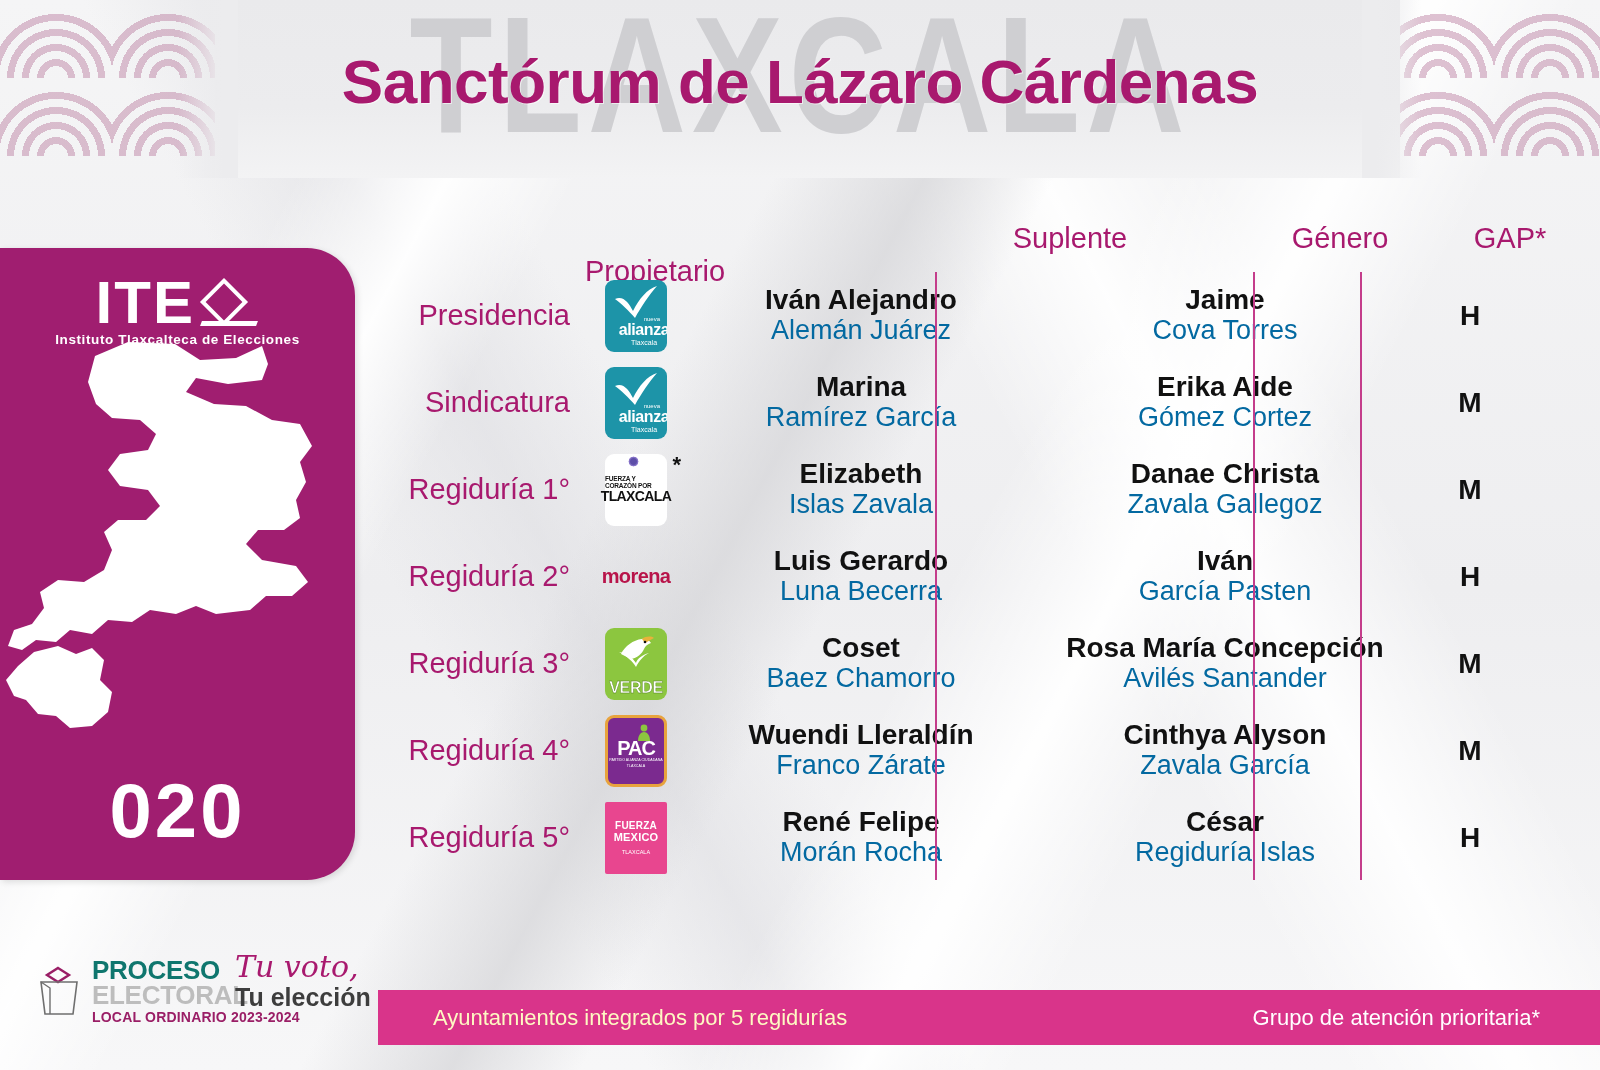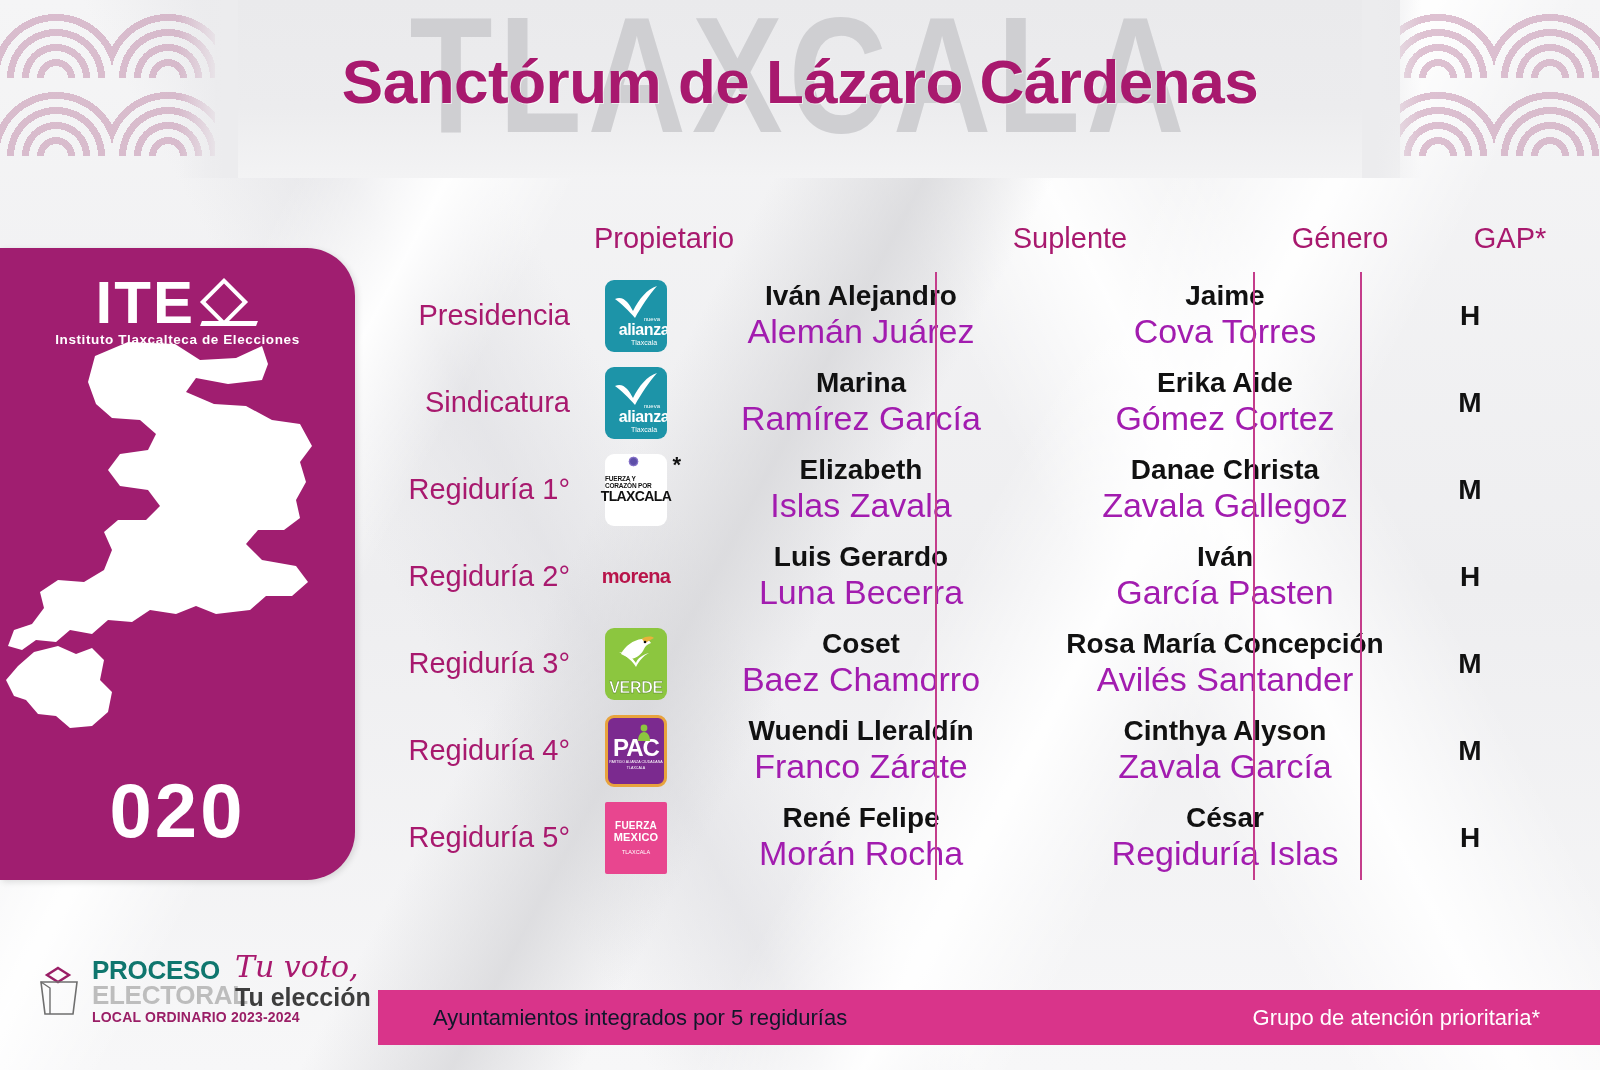--- a/index.html
+++ b/index.html
@@ -96,21 +96,21 @@
     font-size:76px; font-weight:bold; color:#fff; letter-spacing:3px;
   }
 
   
   .table{ position:absolute; left:360px; top:222px; width:1240px; z-index:3; }
   .thead{ position:relative; height:50px; }
   .th{
     position:absolute; top:0; font-size:29px; color:#a8196e; font-weight:normal;
     text-align:center;
   }
-  .th.prop{ left:124px; width:360px; }
+  .th.prop{ left:115px; width:360px;margin-top:33px; }
   .th.sup{ left:545px; width:330px; }
   .th.gen{ left:895px; width:170px; }
   .th.gap{ left:1060px; width:180px; }
 
   .vsep{
     position:absolute; width:2px; background:#c43d8b; z-index:4;
   }
   .vsep.s1{ left:935px; top:272px; height:608px; }
   .vsep.s2{ left:1253px; top:272px; height:608px; }
   .vsep.s3{ left:1360px; top:272px; height:608px; }
@@ -125,21 +125,21 @@
   }
   .c-logo{ left:236px; width:80px; justify-content:center; }
   .c-prop{ left:326px; width:350px; flex-direction:column; justify-content:center; }
   .c-sup{ left:690px; width:350px; flex-direction:column; justify-content:center; }
   .c-gen{ left:1045px; width:130px; justify-content:center;
           font-size:28px; font-weight:bold; color:#111; }
   .c-gap{ left:1180px; width:230px; justify-content:center;
           font-size:27px; color:#111; }
 
   .nm-first{ font-size:28px; font-weight:bold; color:#111; line-height:1.12; text-align:center; white-space:nowrap;}
-  .nm-last{ font-size:34px; color:#a21caf; line-height:1.18; text-align:center; white-space:nowrap;}
+  .nm-last{ font-size:27px; color:#0369a1; line-height:1.18; text-align:center; white-space:nowrap;}
 
   
   .logo-box{ position:relative; }
   .lg-alianza{
     width:62px; height:72px; background:#1d94a8; border-radius:9px;
     display:flex; flex-direction:column; align-items:center; justify-content:flex-end;
     padding-bottom:4px; position:relative; overflow:hidden;padding-left:16px;
   }
   .lg-alianza .swoosh{
     position:absolute; top:5px; left:8px; width:46px; height:34px;
@@ -174,38 +174,38 @@
   .lg-verde .vtxt{ font-size:16px; font-weight:bold; color:#fff; line-height:1; letter-spacing:-.3px;
     -webkit-text-stroke:.4px #4d7a1d;}
 
   .lg-pac{
     width:62px; height:72px; background:#7b2a8f; border-radius:9px;
     border:3px solid #e8a33d;
     display:flex; flex-direction:column; align-items:center; justify-content:center;
     position:relative; overflow:hidden;
   }
   .lg-pac .fig{ position:absolute; top:6px; left:28px; width:16px; height:18px;}
-  .lg-pac .ptxt{ font-size:24px; font-weight:bold; color:#fff; line-height:1; letter-spacing:-1px; margin-top:6px;}
+  .lg-pac .ptxt{ font-size:20px; font-weight:bold; color:#fff; line-height:1; letter-spacing:-1px; margin-top:6px;}
   .lg-pac .psub{ font-size:3.6px; color:#fff; line-height:1.5; text-align:center;}
 
   .lg-fm{
     width:62px; height:72px; background:#e8468f; border-radius:2px;
     display:flex; flex-direction:column; align-items:center; justify-content:center;
     position:relative;
   }
   .lg-fm .f1{ font-size:10px; font-weight:bold; color:#fff; line-height:1.1; letter-spacing:.2px;}
   .lg-fm .f2{ font-size:11px; font-weight:bold; color:#fff; line-height:1.1; letter-spacing:.2px;}
   .lg-fm .f3{ font-size:5.5px; color:#fff; line-height:1; margin-top:7px;}
 
   
   .footer-bar{
     position:absolute; left:378px; top:990px; width:1222px; height:55px; z-index:4;
     background:#d9348a; display:flex; align-items:center;
   }
-  .fb-left{ position:absolute; left:55px; font-size:22px; color:#0f172a; }
+  .fb-left{ position:absolute; left:55px; font-size:22px; color:#fef9c3; }
   .fb-right{ position:absolute; right:60px; font-size:22px; color:#fff; }
 
   .proc-logo{ position:absolute; left:36px; top:958px; z-index:4; display:flex; align-items:center; gap:10px;}
   .box-icon{ width:46px; height:50px; position:relative; }
   .proc-txt .p1{ font-size:26px; font-weight:bold; color:#0f766e; line-height:.96; letter-spacing:-.3px;}
   .proc-txt .p2{ font-size:26px; font-weight:bold; color:#bdbdbd; line-height:.96; letter-spacing:-.3px;}
   .proc-txt .p3{ font-size:14px; font-weight:bold; color:#9a1e66; letter-spacing:.2px; margin-top:1px;}
 
   .voto{ position:absolute; left:235px; top:952px; z-index:4; }
   .voto .v1{ font-size:30px; color:#a8196e; font-family:"DejaVu Serif", serif; font-style:italic; line-height:1; }

